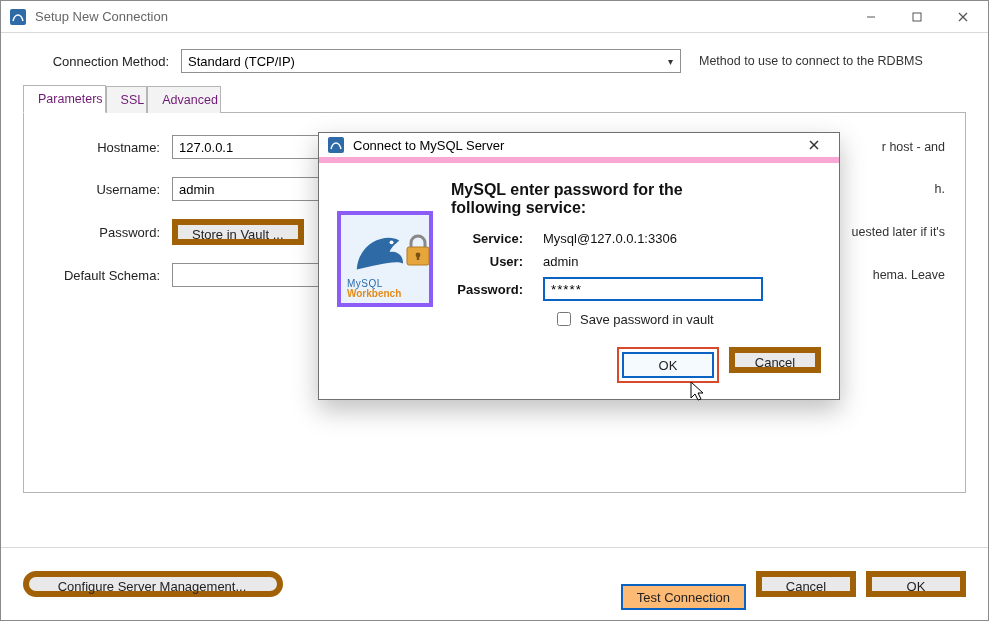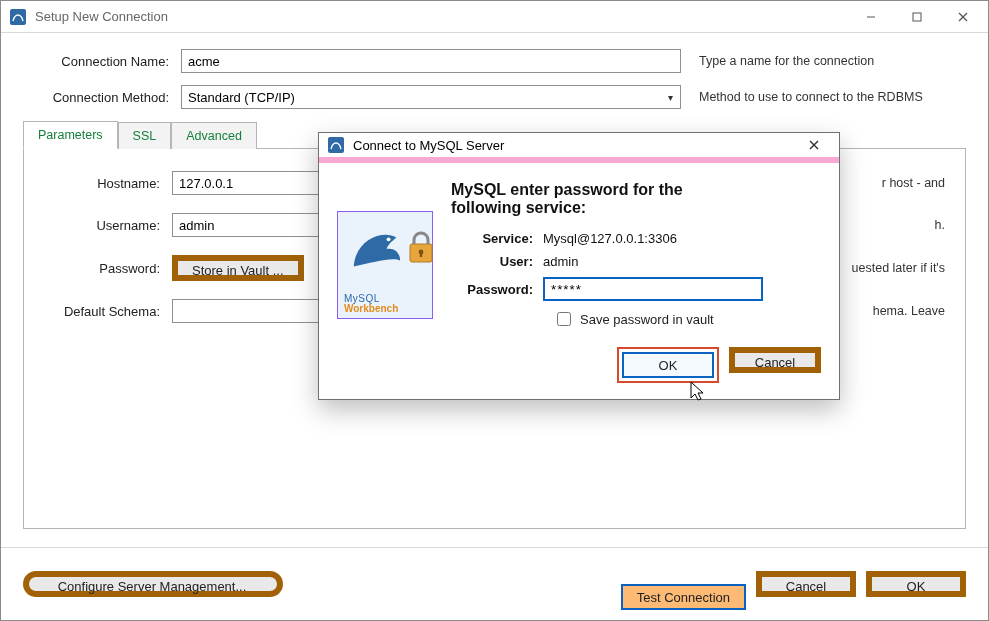--- a/index.html
+++ b/index.html
@@ -84,27 +84,27 @@
   }
   .hint { color: #333; font-size: 12.5px; margin-left: 10px; }
 
   
   .tabs {
     display: flex; align-items: flex-end;
     margin-top: 6px;
     border-bottom: 1px solid #b5b5b5;
   }
   .tab {
-    padding: 6px 14px 6px 14px;
+    padding: 6px 2px 6px 14px;
     border: 1px solid #b5b5b5;
     border-bottom: none;
     margin-right: 0px;
     margin-bottom: -1px;
     background: #f3f3f3;
-    color: #15803d;
+    color: #701a75;
     font-size: 12.5px;
   }
   .tab.active {
     background: #fff;
     border-bottom: 1px solid #fff;
   }
   .tab-panel {
     border: 1px solid #b5b5b5;
     border-top: none;
     padding: 22px 20px 20px 20px;
@@ -142,22 +142,22 @@
     box-shadow: 0 10px 24px rgba(0,0,0,0.25);
     font-size: 13px;
   }
   .dialog .titlebar { height: 30px; border-bottom: 6px solid #f9a8d4; color:#000000;}
   .dialog-body {
     display: flex;
     padding: 18px 18px 4px 18px;
     gap: 18px;
   }
   .wb-logo-box {
-    width: 96px; height: 108px;
-    border: 1px solid #8b5cf6;
+    width: 96px; height: 96px;
+    border: 4px solid #8b5cf6;
     background: #eaf3fc;
     position: relative;
     flex: 0 0 auto;
     margin-top: 30px;
   }
   .wb-logo-box .dolphin {
     position:absolute; left:8px; top:8px; width:58px; height:58px;
   }
   .wb-logo-box .lock-badge {
     position:absolute; right:-4px; top:18px;
@@ -173,21 +173,21 @@
   .dlg-heading {
     font-weight: 700;
     font-size: 16px;
     color: #111;
     margin: 0 0 14px 0;
   }
   .kv-row {
     display: flex; align-items: center;
     margin-bottom: 8px;
   }
-  .kv-row .k { width: 92px; text-align: right; font-weight:700; color:#111; padding-right:10px;}
+  .kv-row .k { width: 92px; text-align: right; font-weight:700; color:#111; padding-right:20px;}
   .kv-row .v { flex:1; color:#111; }
   input.pwd {
     width: 220px; height:24px;
     border: 2px solid #0a63c2;
     padding: 2px 6px;
     font-family: inherit;
     letter-spacing: 1px;
   }
   .chk-row { margin: 6px 0 0 102px; display:flex; align-items:center; gap:6px; color:#222;}
   .chk-row input { width:14px; height:14px; }
@@ -245,25 +245,20 @@
         <svg width="10" height="10" viewBox="0 0 10 10">
             <line x1="1" y1="1" x2="9" y2="9" stroke="#555" stroke-width="1.2"></line>
             <line x1="9" y1="1" x2="1" y2="9" stroke="#555" stroke-width="1.2"></line>
           </svg>
       </div>
     </div>
   </div>
 
   <div class="content-area">
 
-    <div class="form-row">
-      <div class="form-label">Connection Name:</div>
-      <input type="text" class="wb" style="flex: 0 0 500px;" value="acme">
-      <span class="hint">Type a name for the connection</span>
-    </div>
 
     <div class="form-row">
       <div class="form-label">Connection Method:</div>
       <div class="select-wrap">
         <input type="text" readonly="" class="wb wb-select" style="width: 100%;" value="Standard (TCP/IP)">
         <span class="chev">▾</span>
       </div>
       <span class="hint">Method to use to connect to the RDBMS</span>
     </div>
 

